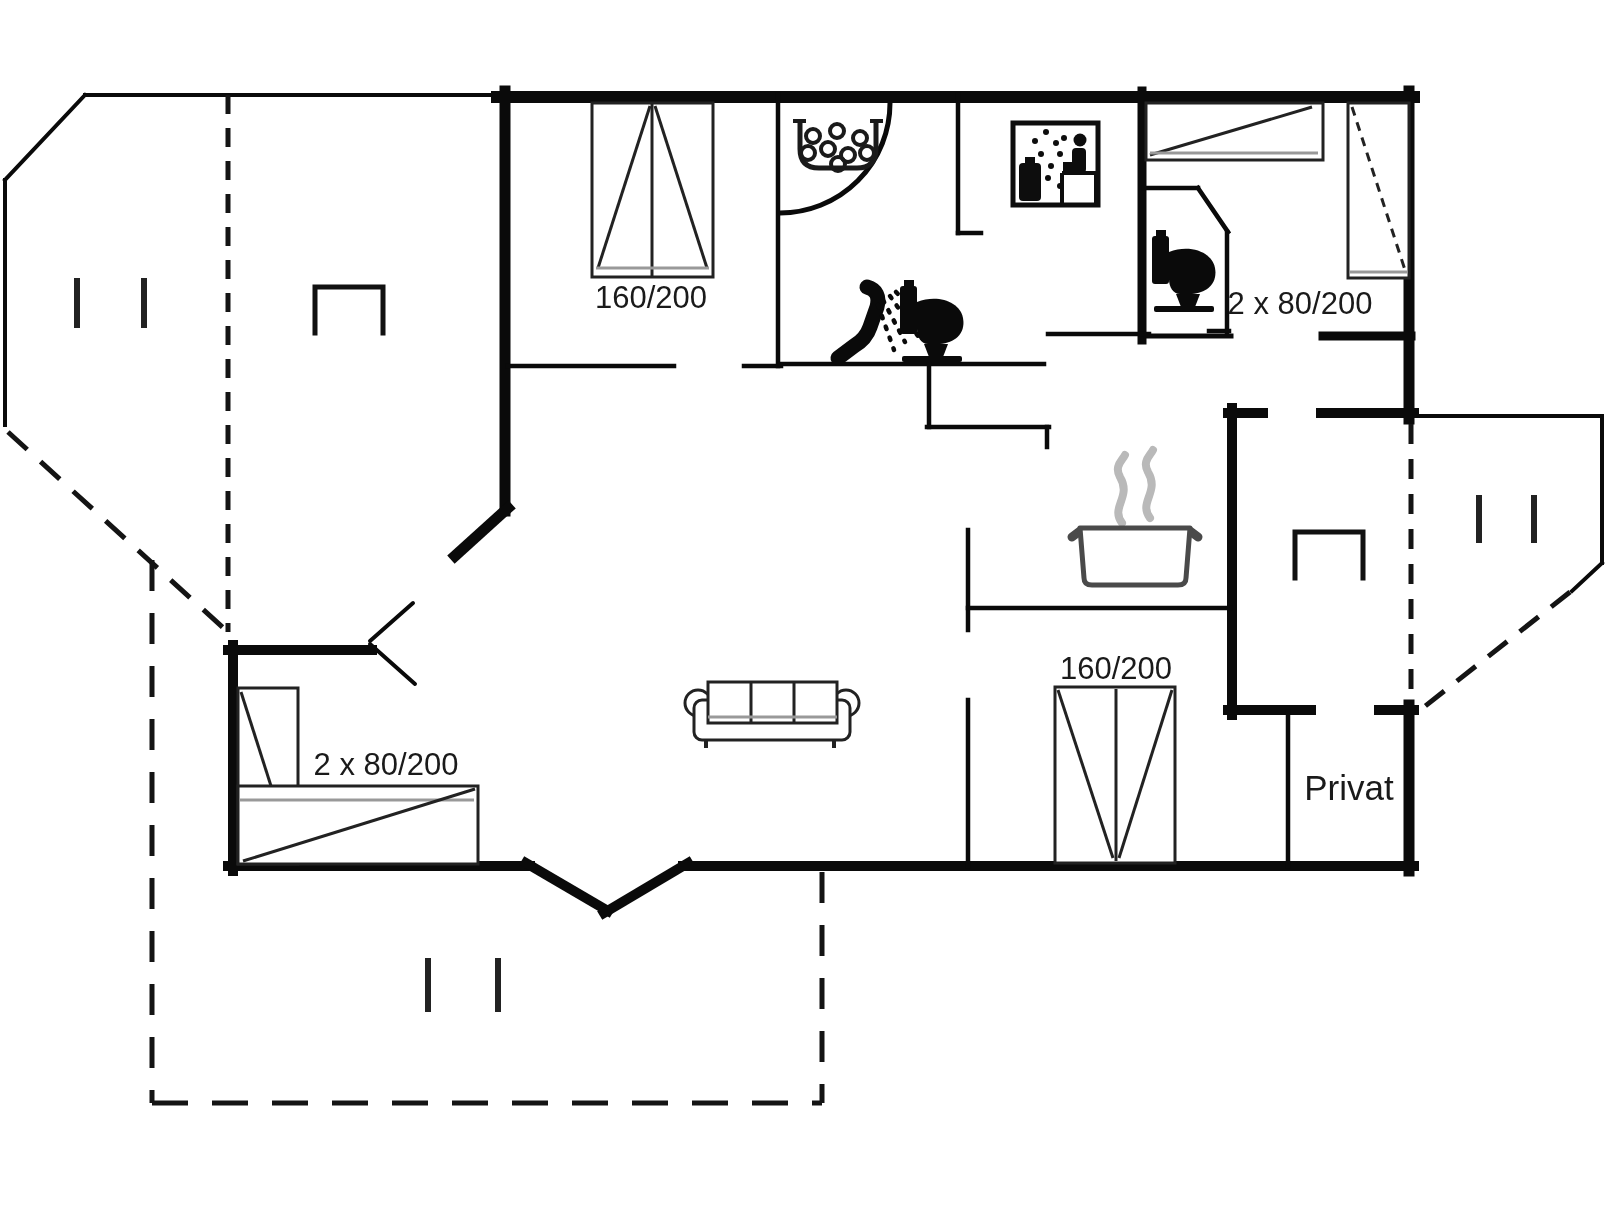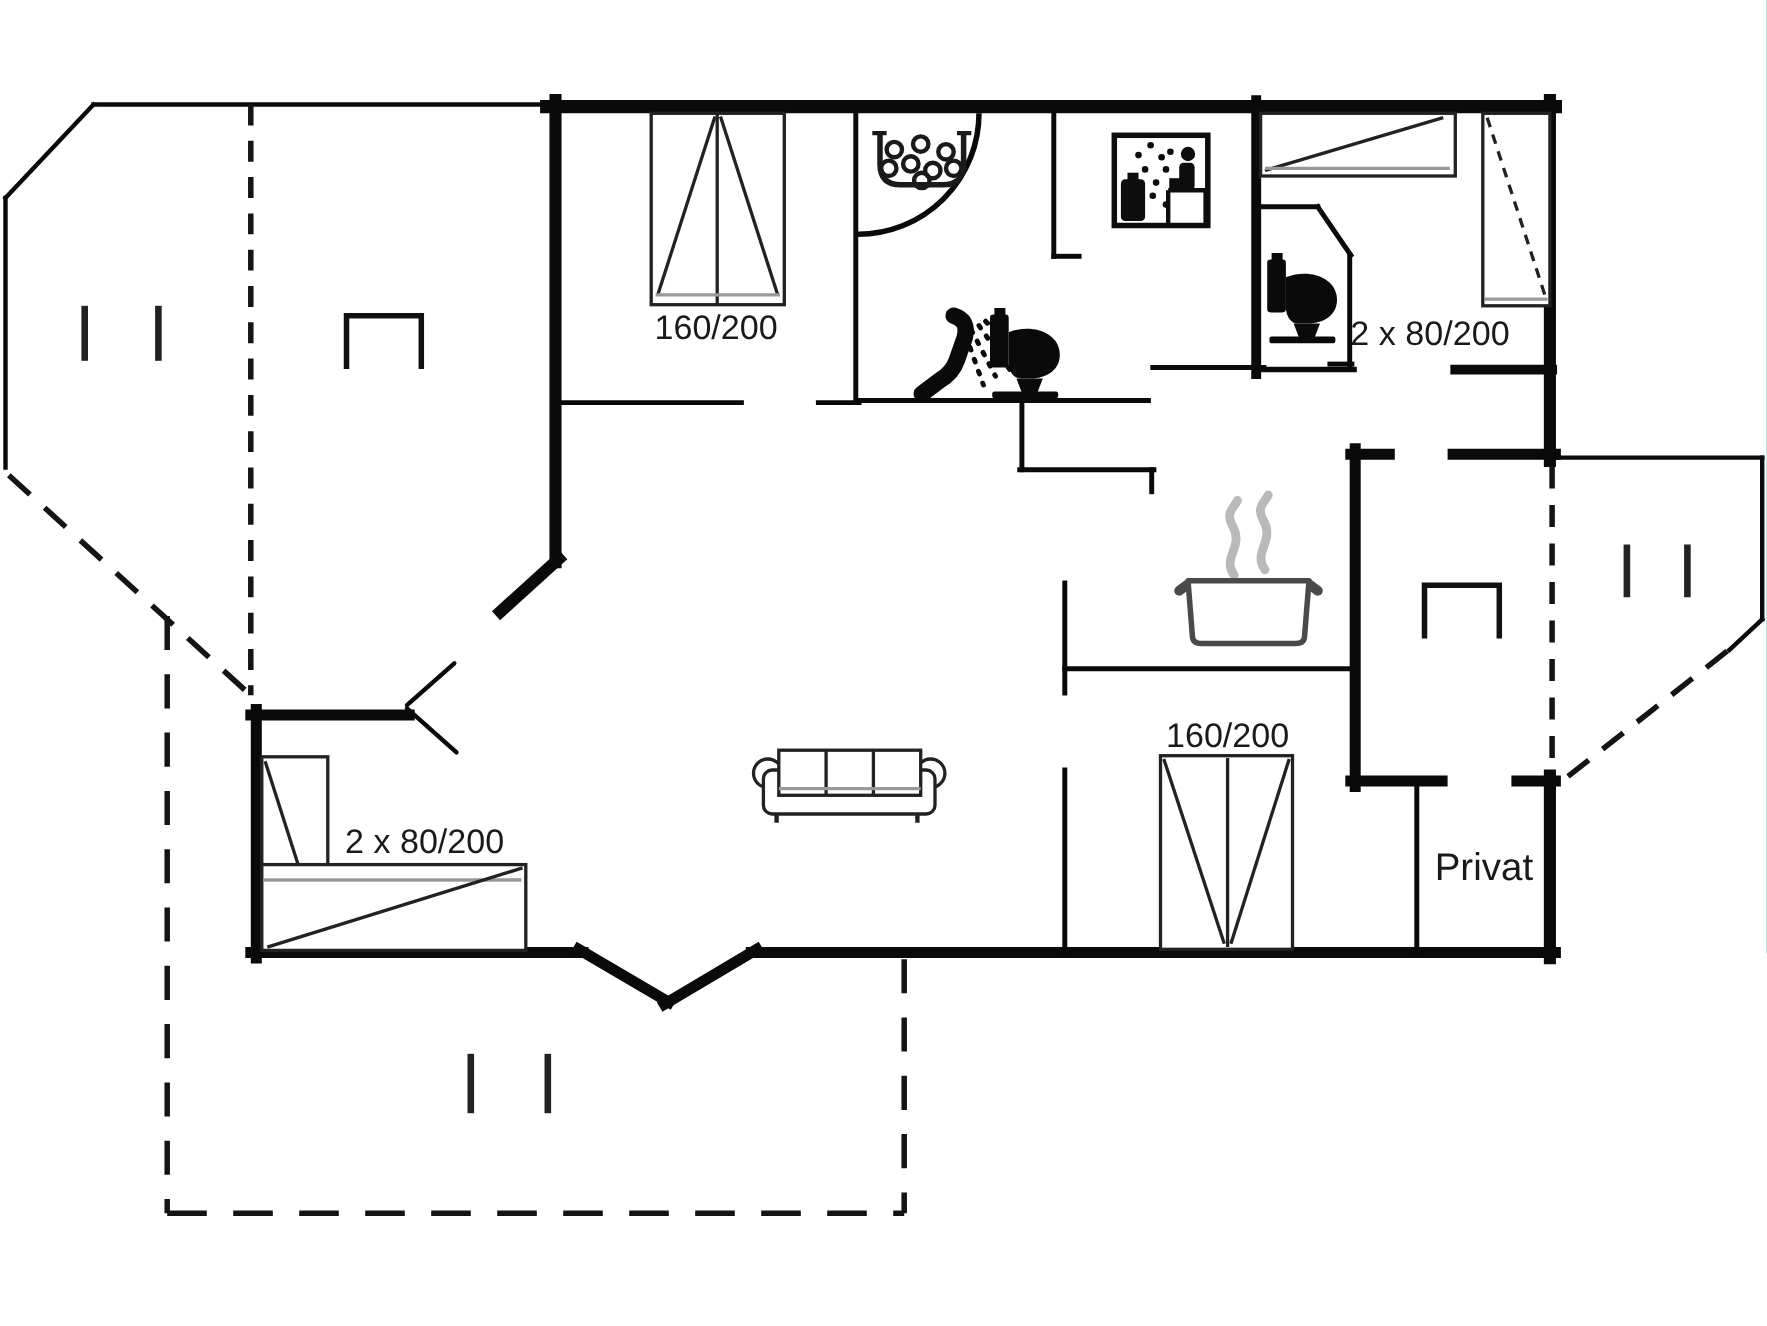--- a/index.html
+++ b/index.html
@@ -1,17 +1,17 @@
 <!DOCTYPE html>
 <html><head>
 <meta charset="utf-8">
 <style>
   html,body{margin:0;padding:0;background:#fff;}
   body{width:1606px;height:1205px;font-family:"Liberation Sans",sans-serif;}
-  #plan-wrap{width:1606px;height:867px;position:relative;background:#14b8a6;text-align:center;}
+  #plan-wrap{width:1606px;height:867px;position:relative;background:#84cc16;text-align:center;}
   svg{display:block;}
   text{font-family:"Liberation Sans",sans-serif;fill:#1a1a1a;}
   .lbl{font-size:31px;}
   .lbl-big{font-size:35px;}
 </style>
 </head>
 <body>
 
 <div id="plan-wrap">
 <svg width="1606" height="1205" viewBox="0 0 1606 1205" xmlns="http://www.w3.org/2000/svg">

